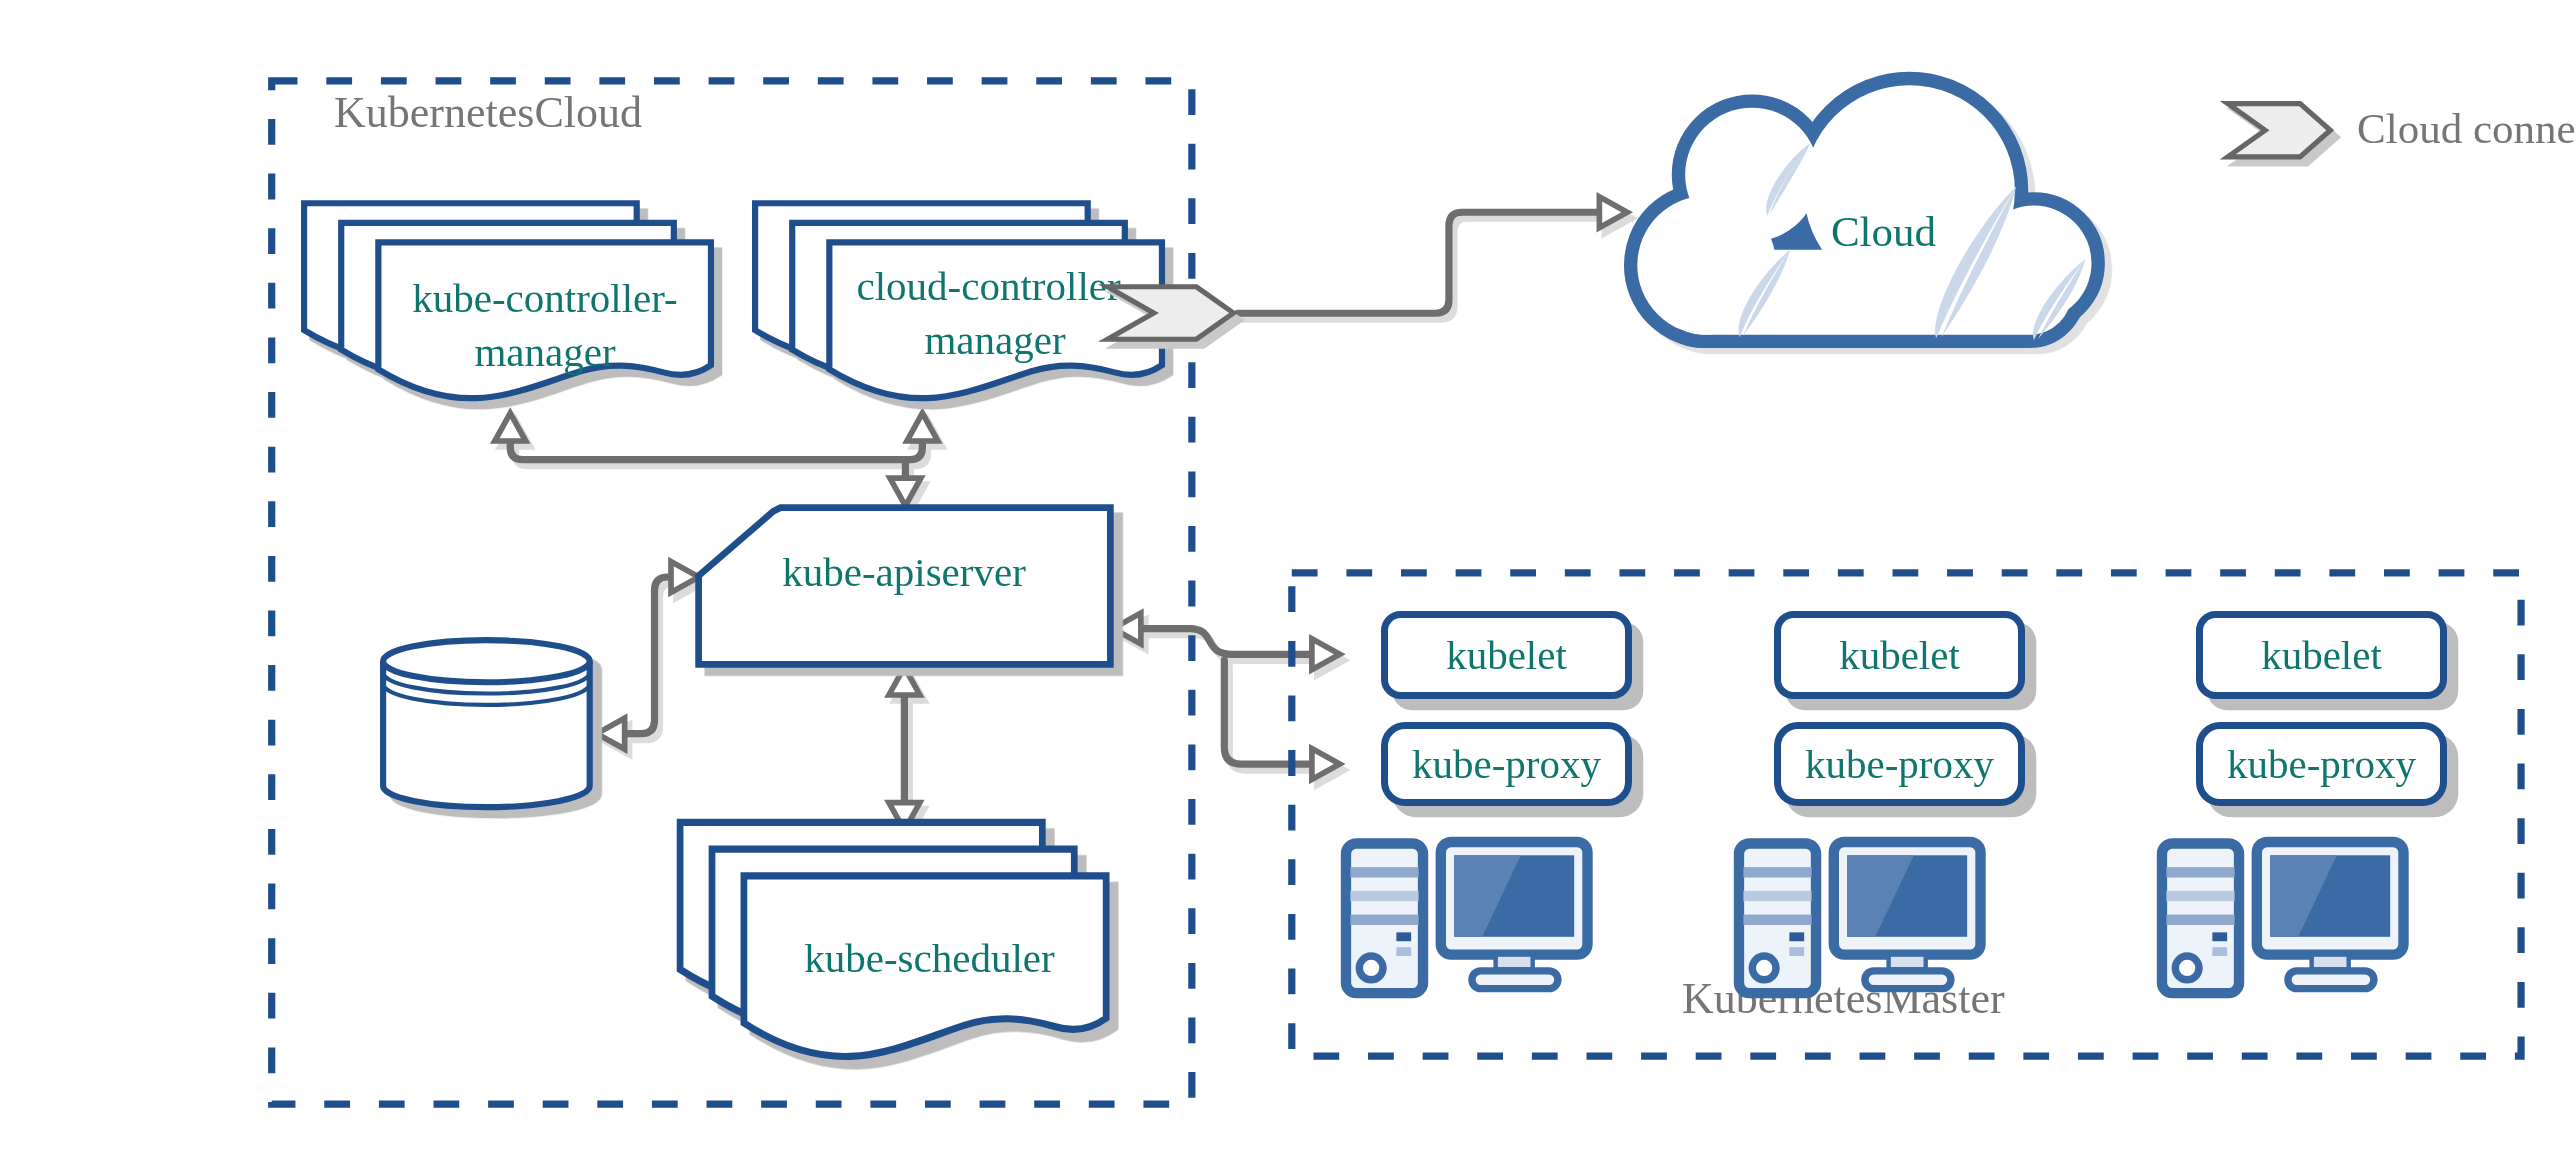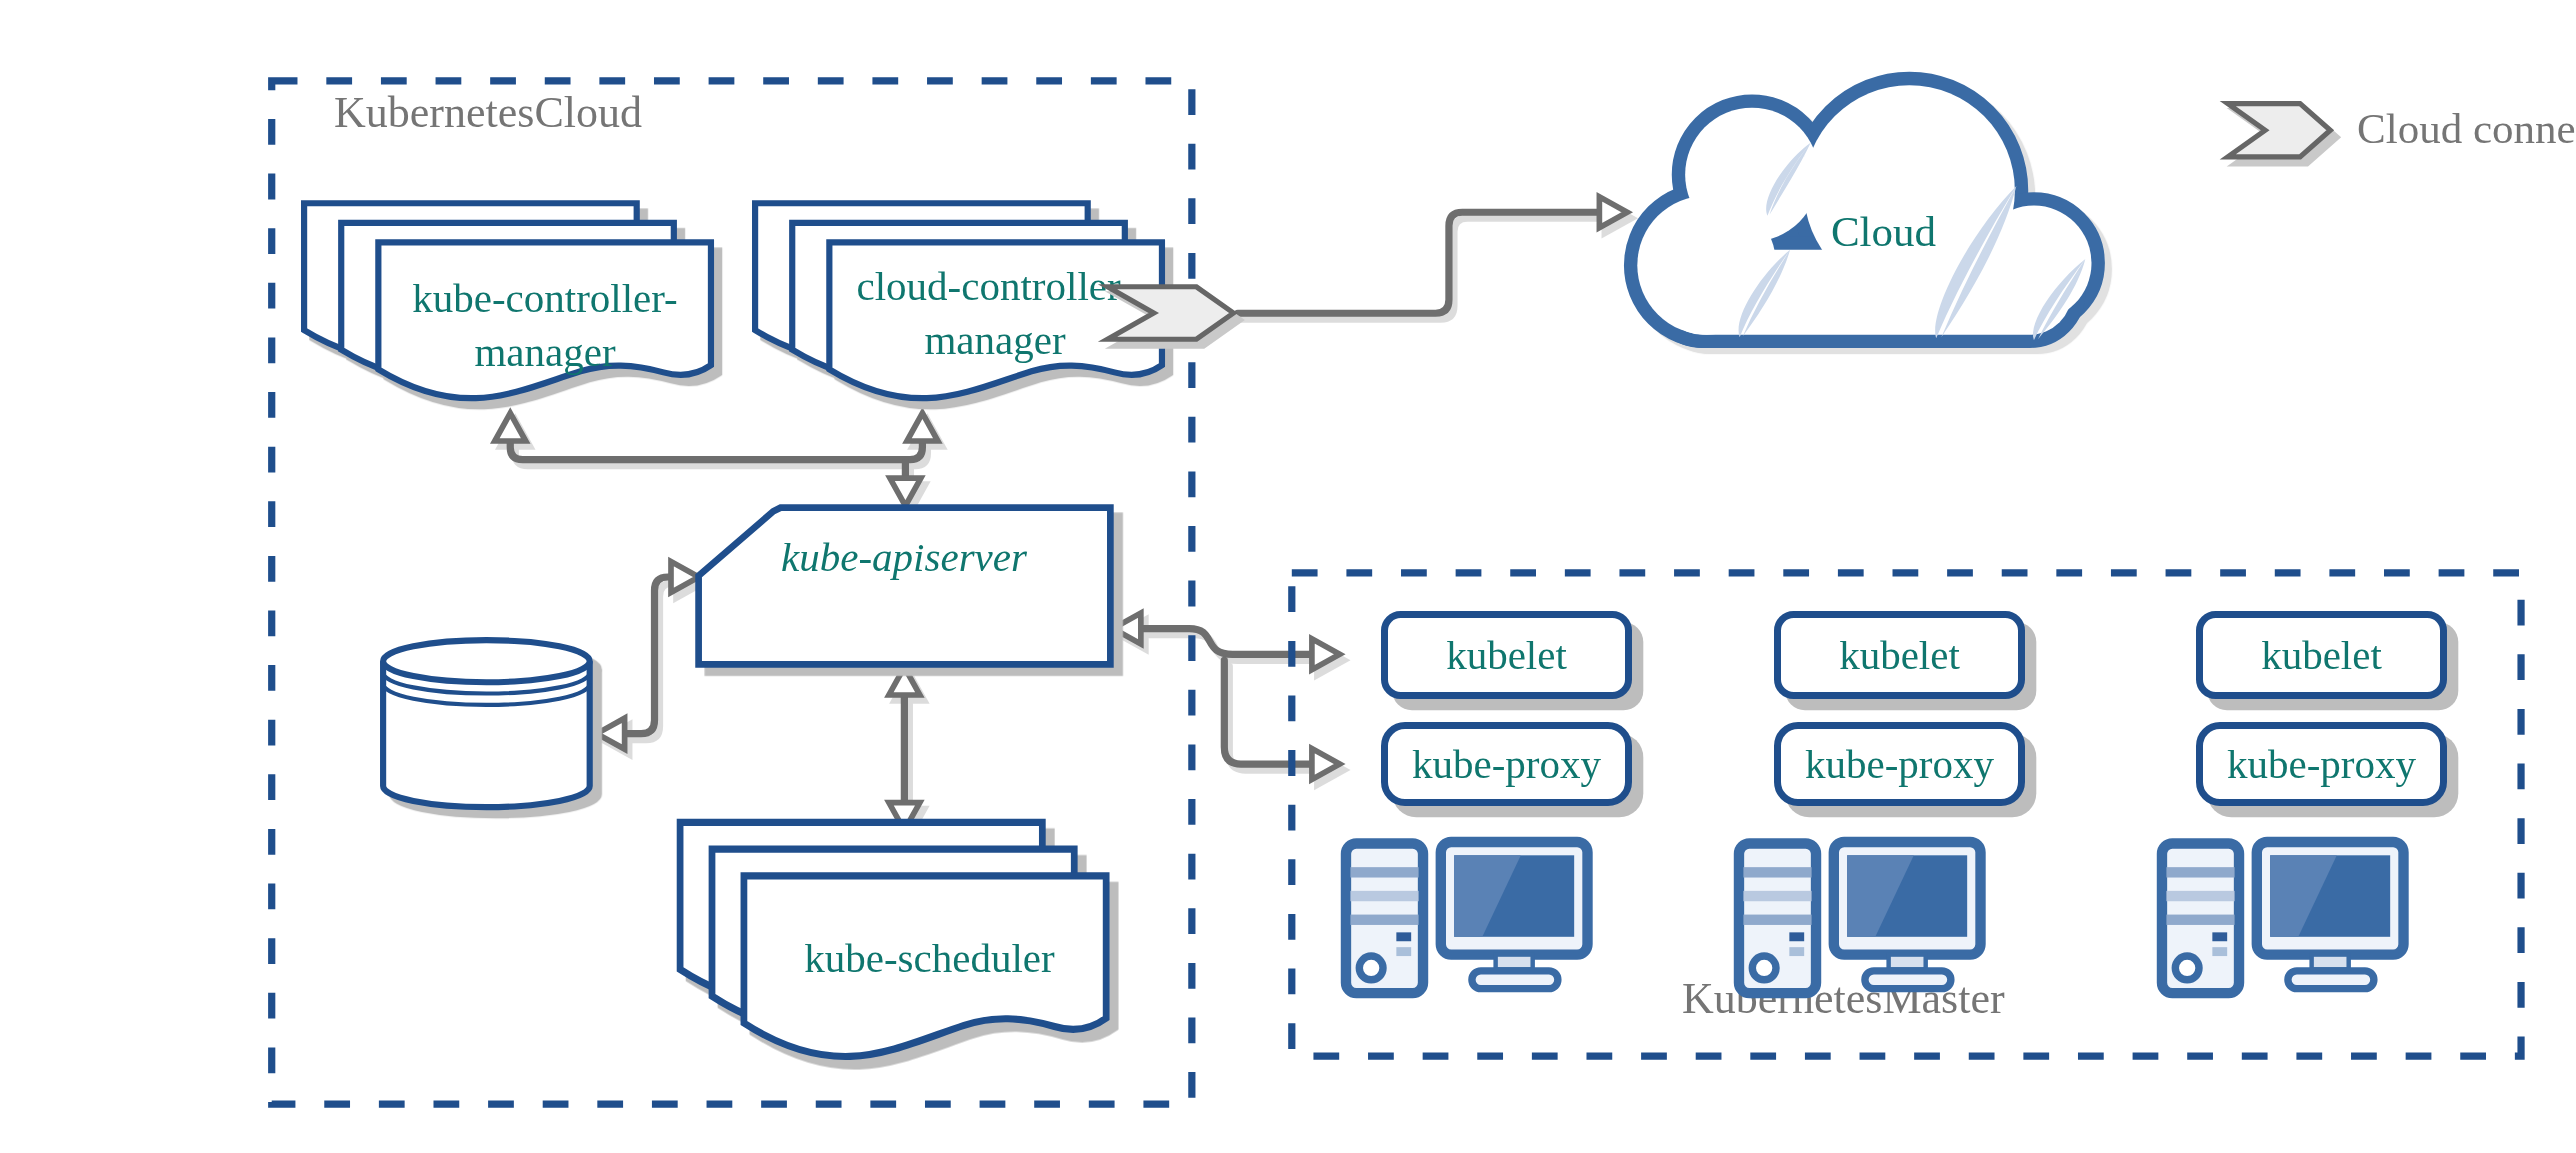--- a/index.html
+++ b/index.html
@@ -84,21 +84,21 @@
     <span>manager</span>
   </div>
 
   <svg class="abs soft-shadow" style="left:1105px;top:284px;" width="131" height="58" viewBox="0 0 255 112">
     <polygon points="5,5 178,5 250,56 178,107 5,107 95,56" fill="#EDEDED" stroke="#666666" stroke-width="10" stroke-linejoin="miter"></polygon>
   </svg>
 
   <svg class="abs" style="left:695px;top:504px;" width="420" height="165" viewBox="0 0 815 320">
     <path style="fill:#ffffff;stroke:#1F4E8C;stroke-width:13;filter:drop-shadow(18px 16px 0 #bdbdbd);" d="M7,139 L152,14 L166,7 H806 V311 H7 Z"></path>
   </svg>
-  <div class="abs nodetext" style="left:698px;top:493px;width:412px;height:129px;font-style:italic;">
+  <div class="abs nodetext" style="left:698px;top:508px;width:412px;height:129px;">
     <span>kube-apiserver</span>
   </div>
 
   <svg class="abs" style="left:379px;top:636px;" width="222" height="185" viewBox="0 0 430 360">
     <g style="filter:drop-shadow(18px 16px 0 #bdbdbd);">
       <path d="M7,49 V292 A201,41 0 0 0 409,292 V49" fill="#ffffff" stroke="#1F4E8C" stroke-width="12"></path>
       <ellipse cx="208" cy="49" rx="201" ry="41" fill="#ffffff" stroke="#1F4E8C" stroke-width="12"></ellipse>
       <path d="M7,71 A201,41 0 0 0 409,71" fill="none" stroke="#1F4E8C" stroke-width="8"></path>
       <path d="M7,93 A201,41 0 0 0 409,93" fill="none" stroke="#1F4E8C" stroke-width="8"></path>
     </g>

